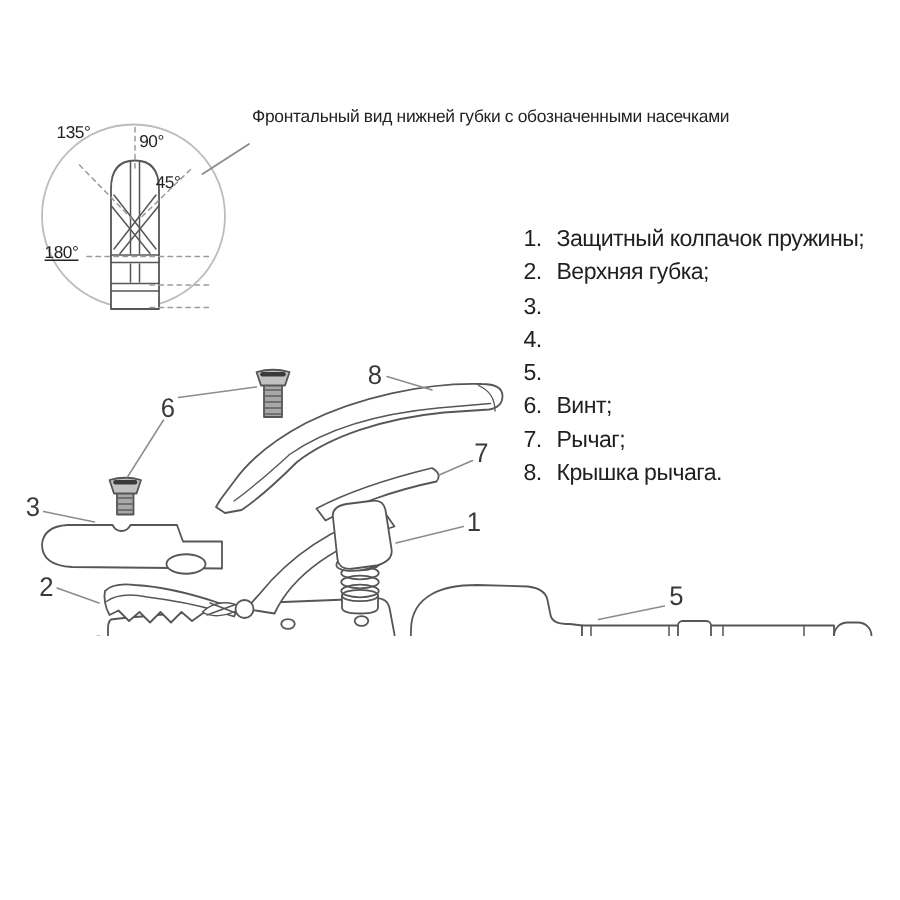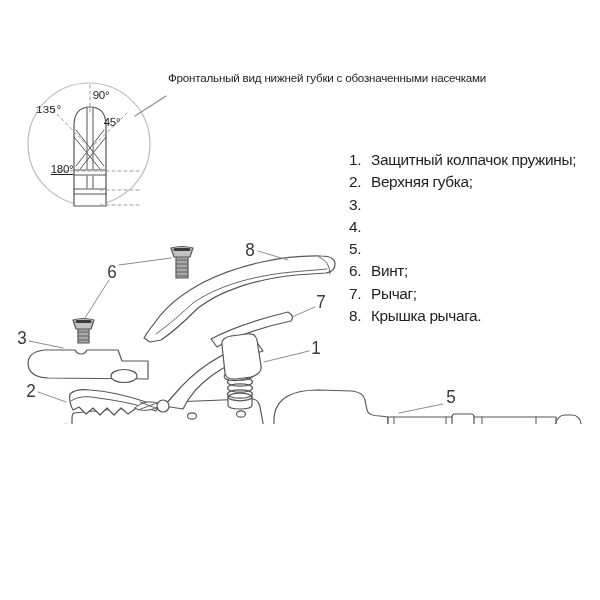--- a/index.html
+++ b/index.html
@@ -179,23 +179,23 @@
       <path d="M443,404 L399,413"></path>
     </g>
   </g>
 </svg>
 
 <div class="note">
   <div>Фронтальный вид нижней губки с обозначенными насечками</div>
 </div>
 
 <div class="angle-label" style="left:101px;top:95px;">90°</div>
-<div class="angle-label" style="left:49px;top:109px;font-family:Liberation Mono, monospace;">135°</div>
+<div class="angle-label" style="left:49px;top:89px;">135°</div>
 <div class="angle-label" style="left:112px;top:122px;">45°</div>
-<div class="angle-label" style="left:62px;top:169px;text-decoration:underline;">180°</div>
+<div class="angle-label" style="left:41px;top:169px;text-decoration:underline;">180°</div>
 
 <ol class="legend">
   <li>
         <span class="num">1.</span>
         <span class="label">Защитный колпачок пружины;</span>
       </li>
   <li>
         <span class="num">2.</span>
         <span class="label">Верхняя губка;</span>
       </li>

